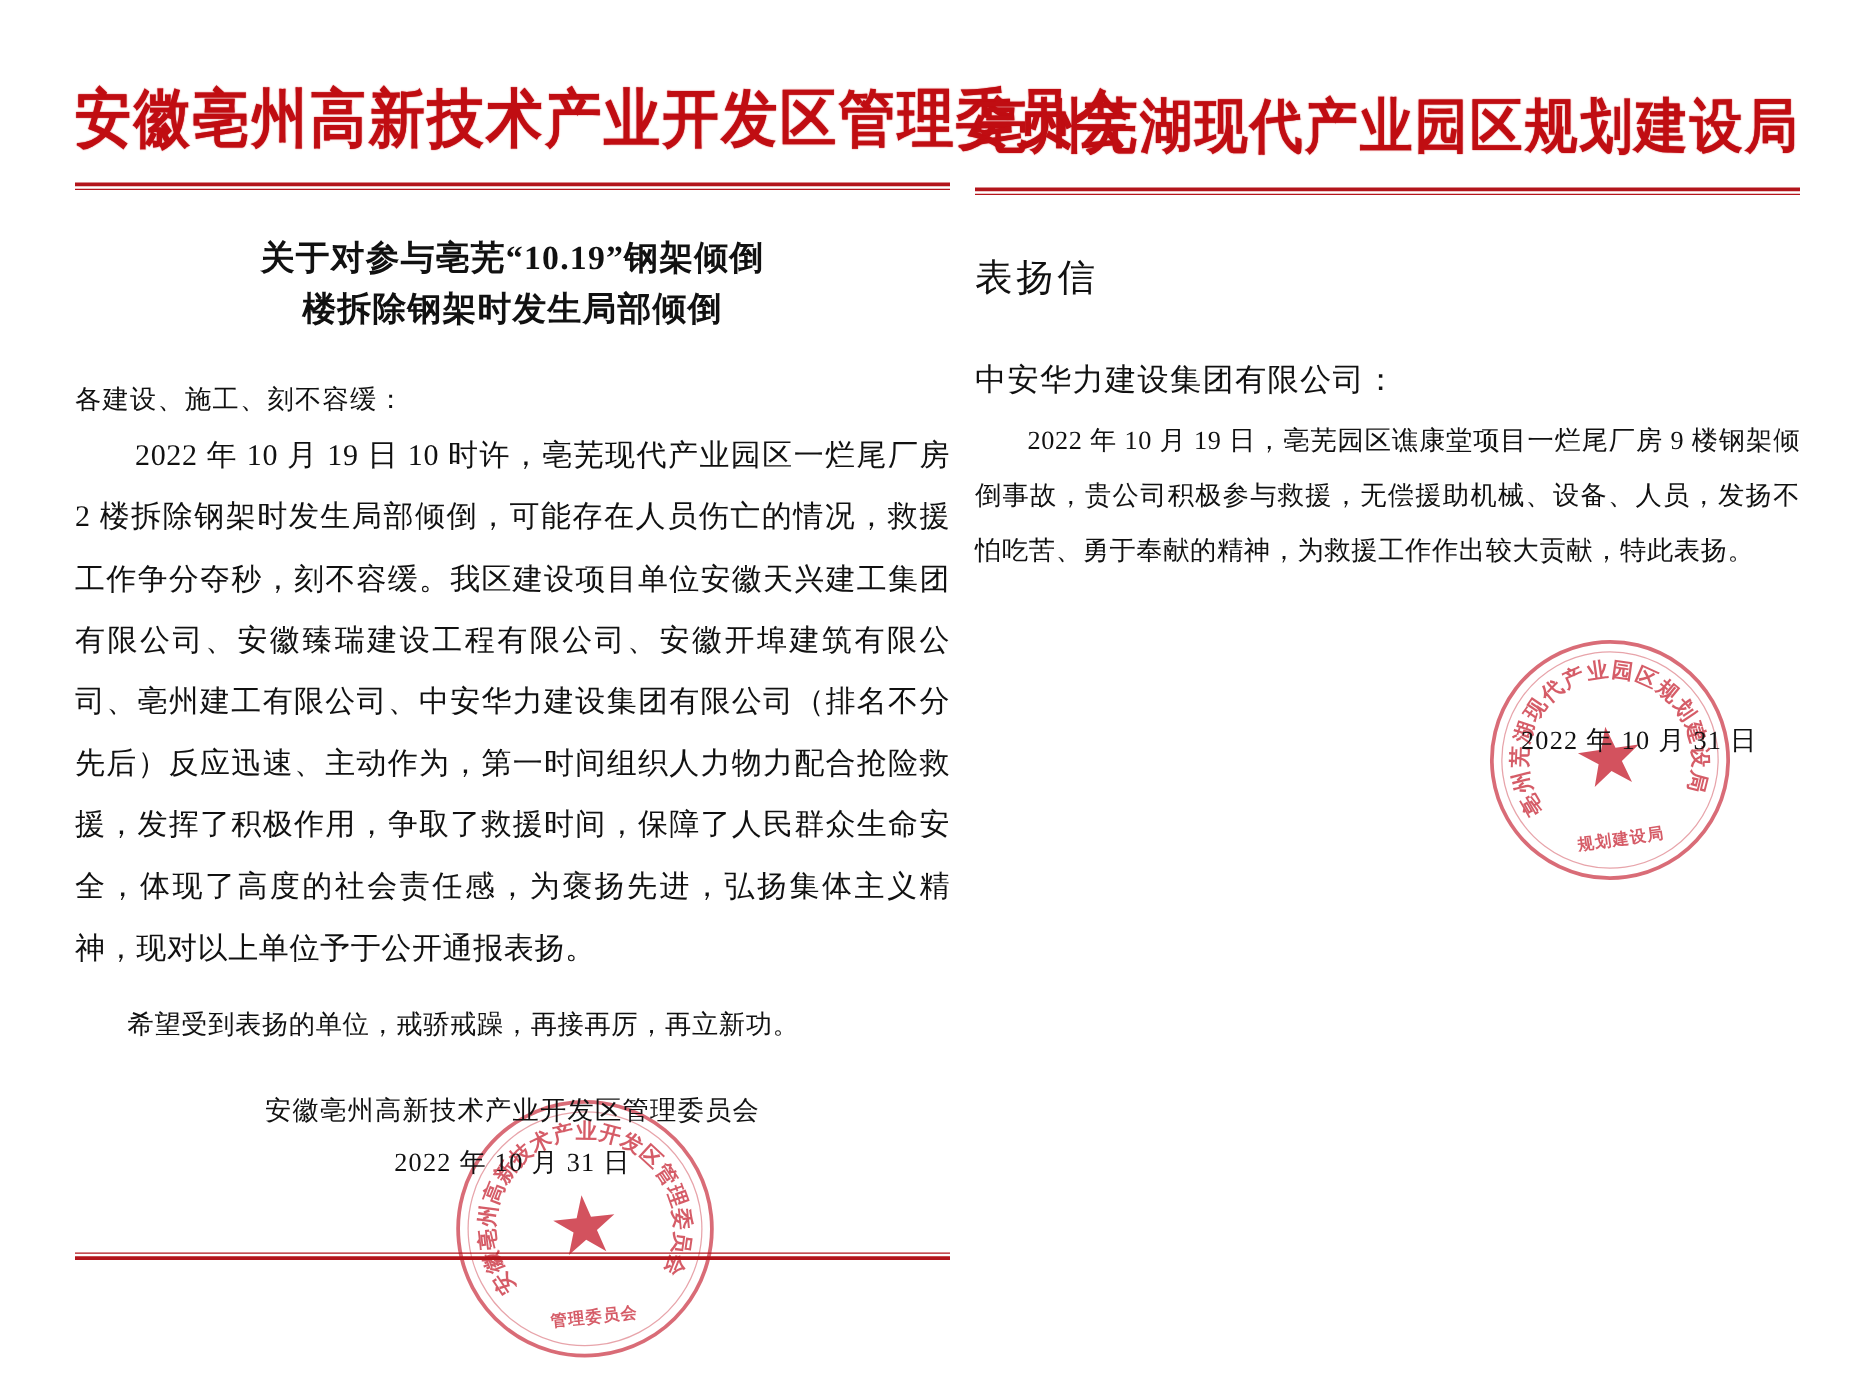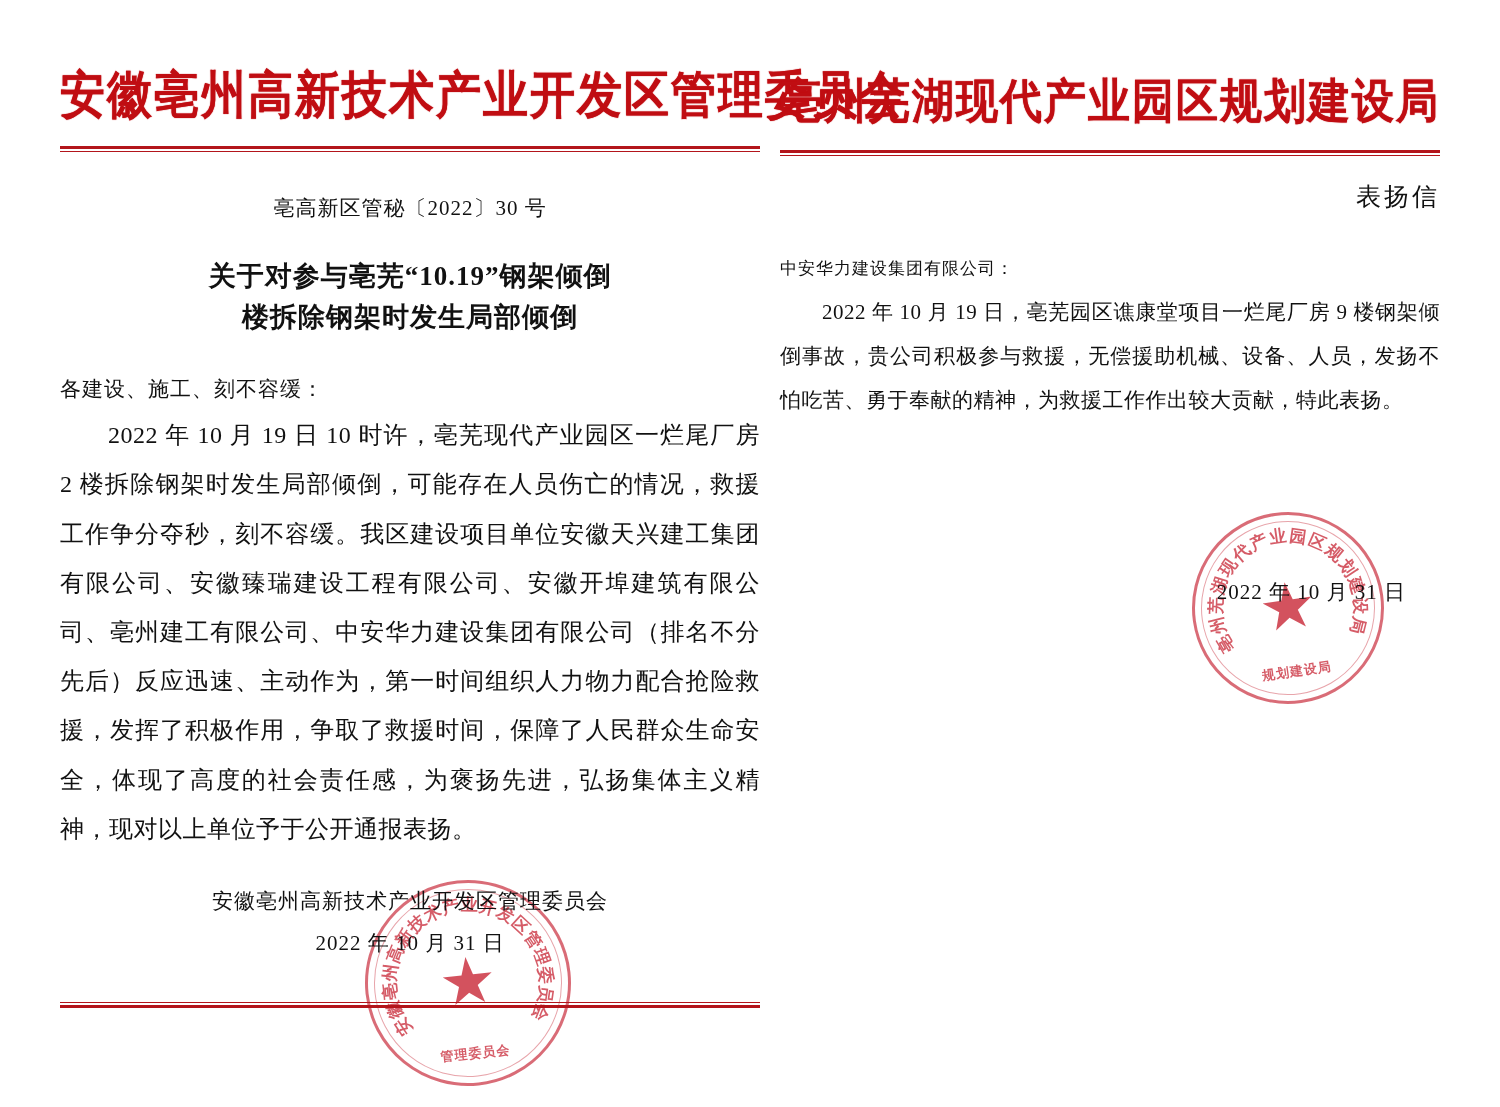--- a/index.html
+++ b/index.html
@@ -143,27 +143,27 @@
     position: absolute;
     left: 0;
     right: 0;
     background: #b3151b;
   }
   .footer-rule::before { top: 0; height: 1px; }
   .footer-rule::after { top: 3px; height: 3px; }
 
   
   .title-right {
-    text-align: right;
+    text-align: left;
+    font-size: 30px;
+    margin-top: 46px;
+    letter-spacing: 3px;
+  }
+  .salutation-right {
     font-size: 25px;
-    margin-top: 24px;
-    letter-spacing: 3px;
-  }
-  .salutation-right {
-    font-size: 17px;
     margin-top: 44px;
     letter-spacing: 1px;
   }
   .body-right {
     margin-top: 10px;
   }
   .body-right p {
     font-size: 21px;
     line-height: 2.1;
     margin: 0;
@@ -253,33 +253,33 @@
 <body>
 
 <div class="page">
 
   <div class="doc-left">
 
     <div class="letterhead lh-left">安徽亳州高新技术产业开发区管理委员会</div>
 
     <div class="rule-double"></div>
 
-    <div class="doc-no">亳高新区管秘〔2022〕30 号</div>
 
     <div class="title-left">
       <div>关于对参与亳芜“10.19”钢架倾倒</div>
       <div>楼拆除钢架时发生局部倾倒</div>
     </div>
 
     <div class="salutation">各建设、施工、刻不容缓：</div>
 
     <div class="body-left">
       <p class="indent">2022 年 10 月 19 日 10 时许，亳芜现代产业园区一烂尾厂房 2 楼拆除钢架时发生局部倾倒，可能存在人员伤亡的情况，救援工作争分夺秒，刻不容缓。我区建设项目单位安徽天兴建工集团有限公司、安徽臻瑞建设工程有限公司、安徽开埠建筑有限公司、亳州建工有限公司、中安华力建设集团有限公司（排名不分先后）反应迅速、主动作为，第一时间组织人力物力配合抢险救援，发挥了积极作用，争取了救援时间，保障了人民群众生命安全，体现了高度的社会责任感，为褒扬先进，弘扬集体主义精神，现对以上单位予于公开通报表扬。</p>
     </div>
 
+    <div class="closing-hope">希望受到表扬的单位，戒骄戒躁，再接再厉，再立新功。</div>
 
     <div class="signature-block">
       <div class="sig-line">安徽亳州高新技术产业开发区管理委员会</div>
       <div class="sig-line">2022 年 10 月 31 日</div>
     </div>
 
     <div class="seal seal-left">
       <div class="seal-inner"></div>
       <div class="seal-ring-text" id="seal-left-ring">
           <span style="transform: rotate(-118deg) translate(0px, -78px) rotate(0deg) translate(-50%, -50%);">安</span>

